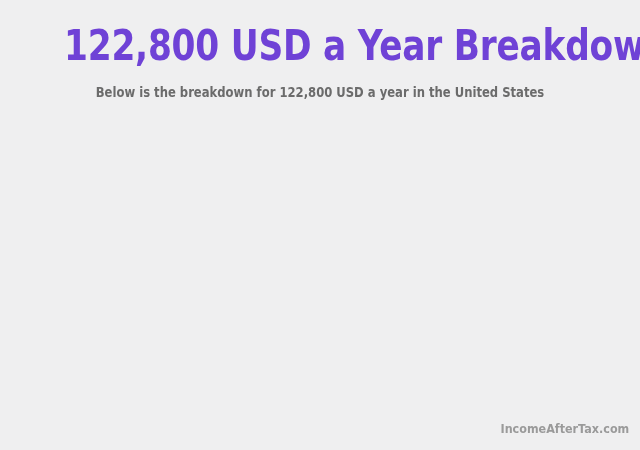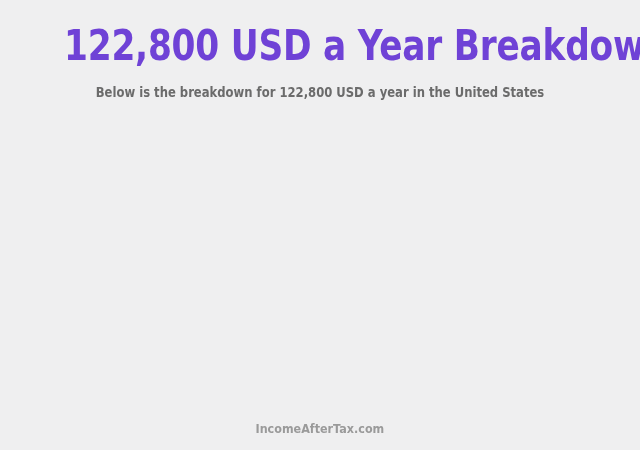--- a/index.html
+++ b/index.html
@@ -74,21 +74,21 @@
     width: 100%;
     height: 100%;
   }
 
   
   .footer {
     position: absolute;
     left: 0;
     top: 419px;
     width: 640px;
-    text-align: center;
+    text-align: right;
   }
 
   .footer-brand {
     font-family: "DejaVu Sans", "Liberation Sans", sans-serif;
     font-size: 13px;
     line-height: 16px;
     font-weight: 700;
     color: #9a9a9a;
     transform: scaleX(0.86);
     transform-origin: center center;

